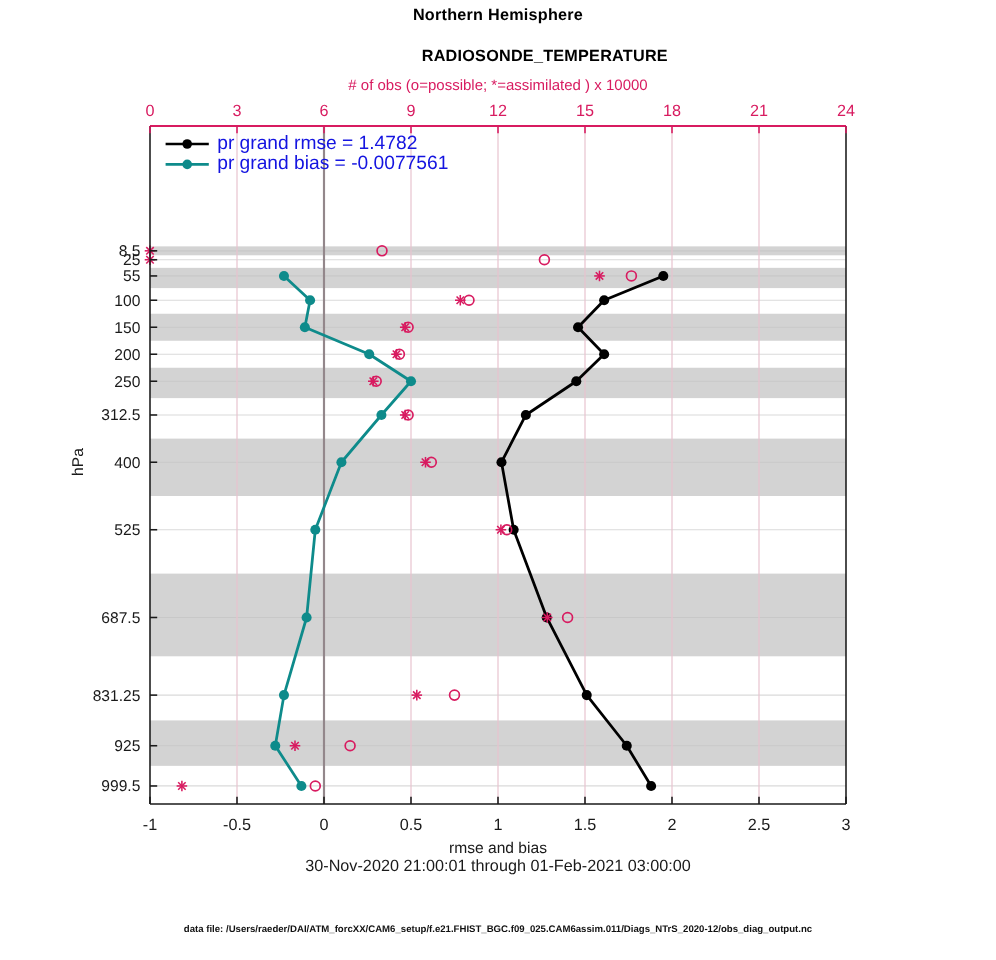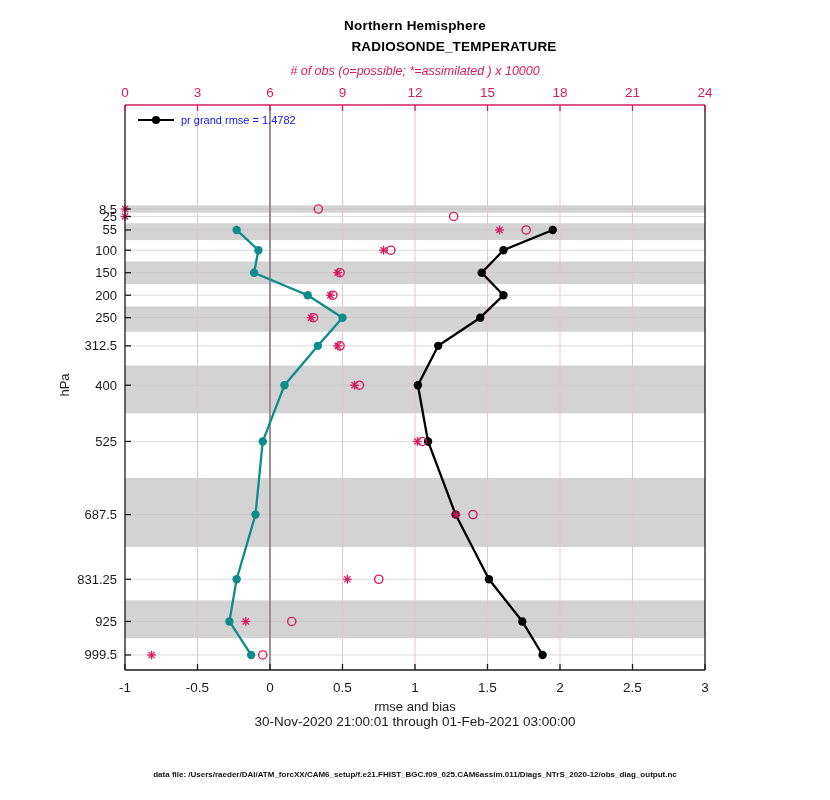--- a/index.html
+++ b/index.html
@@ -1,33 +1,33 @@
 <!DOCTYPE html>
 <html><head>
 <meta charset="utf-8">
 <style>
   html,body{margin:0;padding:0;background:#ffffff;}
   body{width:830px;height:800px;position:relative;font-family:"Liberation Sans",sans-serif;overflow:hidden;}
   .abs{position:absolute;}
   .ctr{left:0;width:830px;text-align:center;}
   .title{font-weight:bold;font-size:13.5px;color:#000;letter-spacing:0.2px;}
-  .subtitle{font-size:12.5px;font-style:italic;}
+  .subtitle{font-size:12.5px;}
   .xlabel{font-size:13px;color:#1a1a1a;}
   .daterange{font-size:13.5px;color:#1a1a1a;}
   .datafile{font-size:8px;color:#111;font-weight:bold;}
   #ylabel{left:44px;top:375px;width:46px;height:20px;font-size:13px;color:#1a1a1a;text-align:center;transform:rotate(-90deg);transform-origin:center center;}
   #legend{left:137px;top:111px;}
   .legend-row{display:flex;align-items:center;height:17px;}
-  .legend-text{font-size:11px;margin-left:6px;}
+  .legend-text{font-size:16px;margin-left:6px;}
   svg{display:block;}
 </style>
 </head>
 <body>
 
-<div class="abs ctr title" style="top:18px;text-align:center;">Northern Hemisphere</div>
+<div class="abs ctr title" style="top:5px;text-align:center;">Northern Hemisphere</div>
 <div class="abs ctr title" style="top:39px;padding-left:39px;">RADIOSONDE_TEMPERATURE</div>
 <div class="abs ctr subtitle" style="top: 64px; color: rgb(216, 27, 96);" id="obsnote"># of obs (o=possible; *=assimilated ) x 10000</div>
 
 <svg id="plot" class="abs" style="left:0;top:0;" width="830" height="800">
     <rect x="125" y="205.3125" width="580" height="7.424999999999983" fill="#d3d3d3"></rect>
     <rect x="125" y="223.2" width="580" height="16.875" fill="#d3d3d3"></rect>
     <rect x="125" y="261.45" width="580" height="22.5" fill="#d3d3d3"></rect>
     <rect x="125" y="306.45" width="580" height="25.3125" fill="#d3d3d3"></rect>
     <rect x="125" y="365.5125" width="580" height="47.8125" fill="#d3d3d3"></rect>
     <rect x="125" y="478.0125" width="580" height="68.90625000000006" fill="#d3d3d3"></rect>
@@ -221,18 +221,25 @@
   </svg>
 
 <div id="legend" class="abs">
   <div class="legend-row">
     <svg width="38" height="10">
       <line x1="1" y1="5" x2="37" y2="5" stroke="#000000" stroke-width="2.2"></line>
       <circle cx="19" cy="5" r="4" fill="#000000"></circle>
     </svg>
     <span class="legend-text" style="color: rgb(20, 20, 224);">pr grand rmse = 1.4782</span>
   </div>
+  <div class="legend-row">
+    <svg width="38" height="10">
+      <line x1="1" y1="5" x2="37" y2="5" stroke="#0e8b8b" stroke-width="2.2"></line>
+      <circle cx="19" cy="5" r="4" fill="#0e8b8b"></circle>
+    </svg>
+    <span class="legend-text" style="color: rgb(20, 20, 224);">pr grand bias = -0.0077561</span>
+  </div>
 </div>
 
 <div id="ylabel" class="abs">hPa</div>
 <div class="abs ctr xlabel" style="top:699px;">rmse and bias</div>
 <div class="abs ctr daterange" style="top:714px;">30-Nov-2020 21:00:01 through 01-Feb-2021 03:00:00</div>
 <div class="abs ctr datafile" style="top:770px;">data file: /Users/raeder/DAI/ATM_forcXX/CAM6_setup/f.e21.FHIST_BGC.f09_025.CAM6assim.011/Diags_NTrS_2020-12/obs_diag_output.nc</div>
 
 </body></html>

